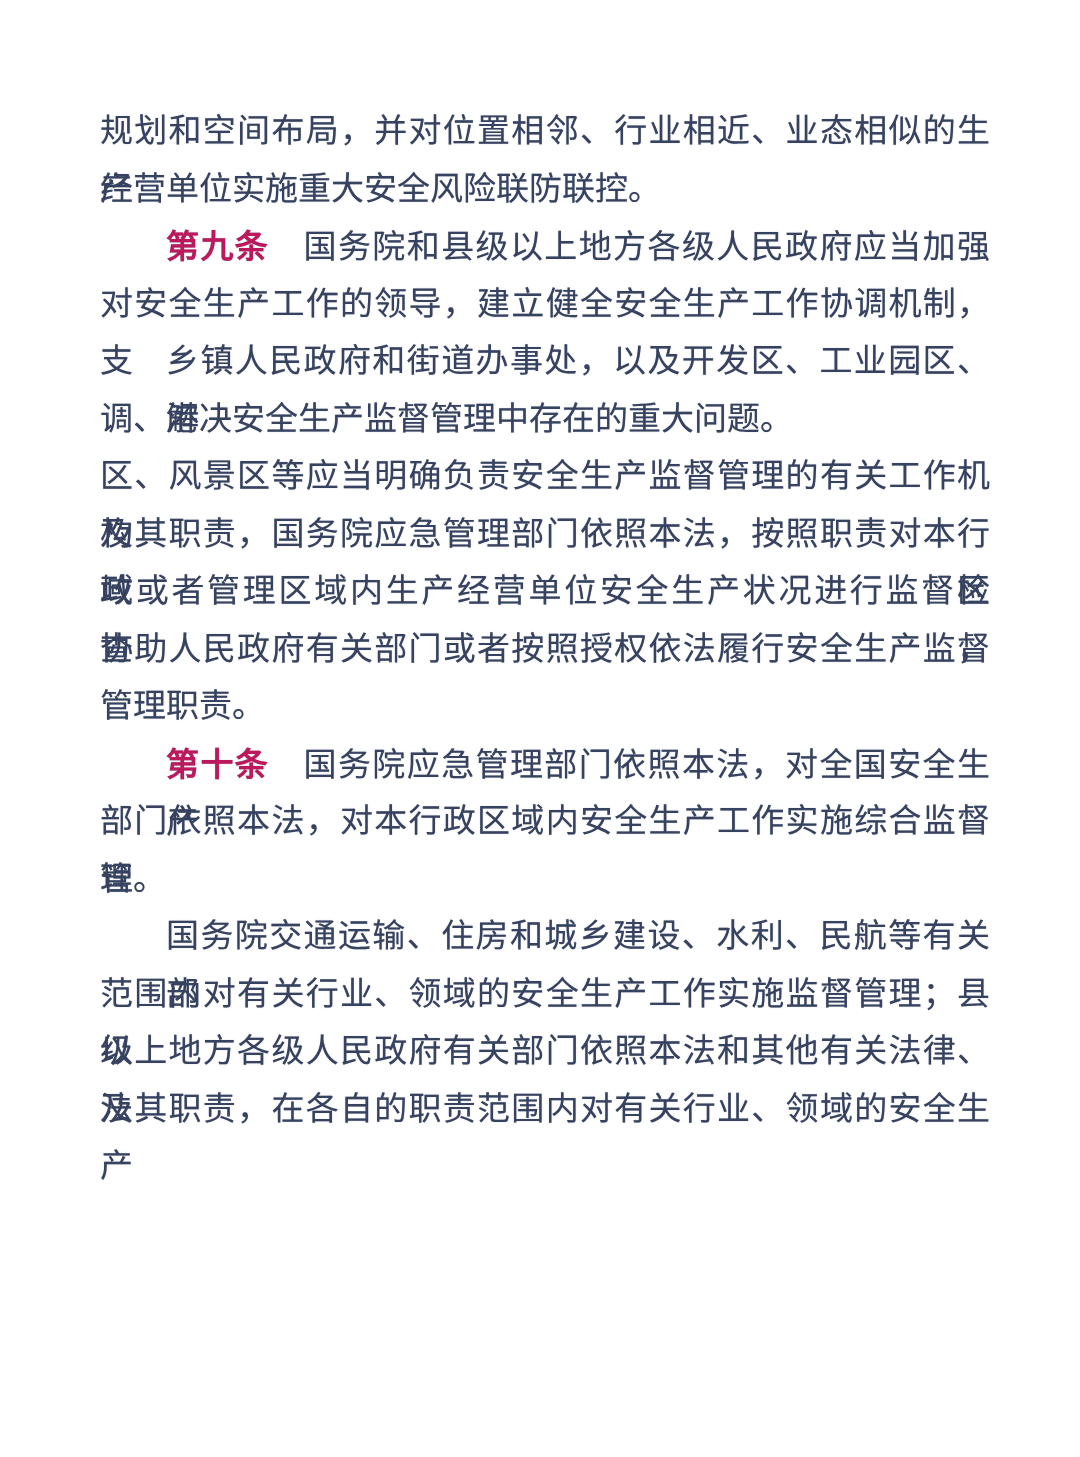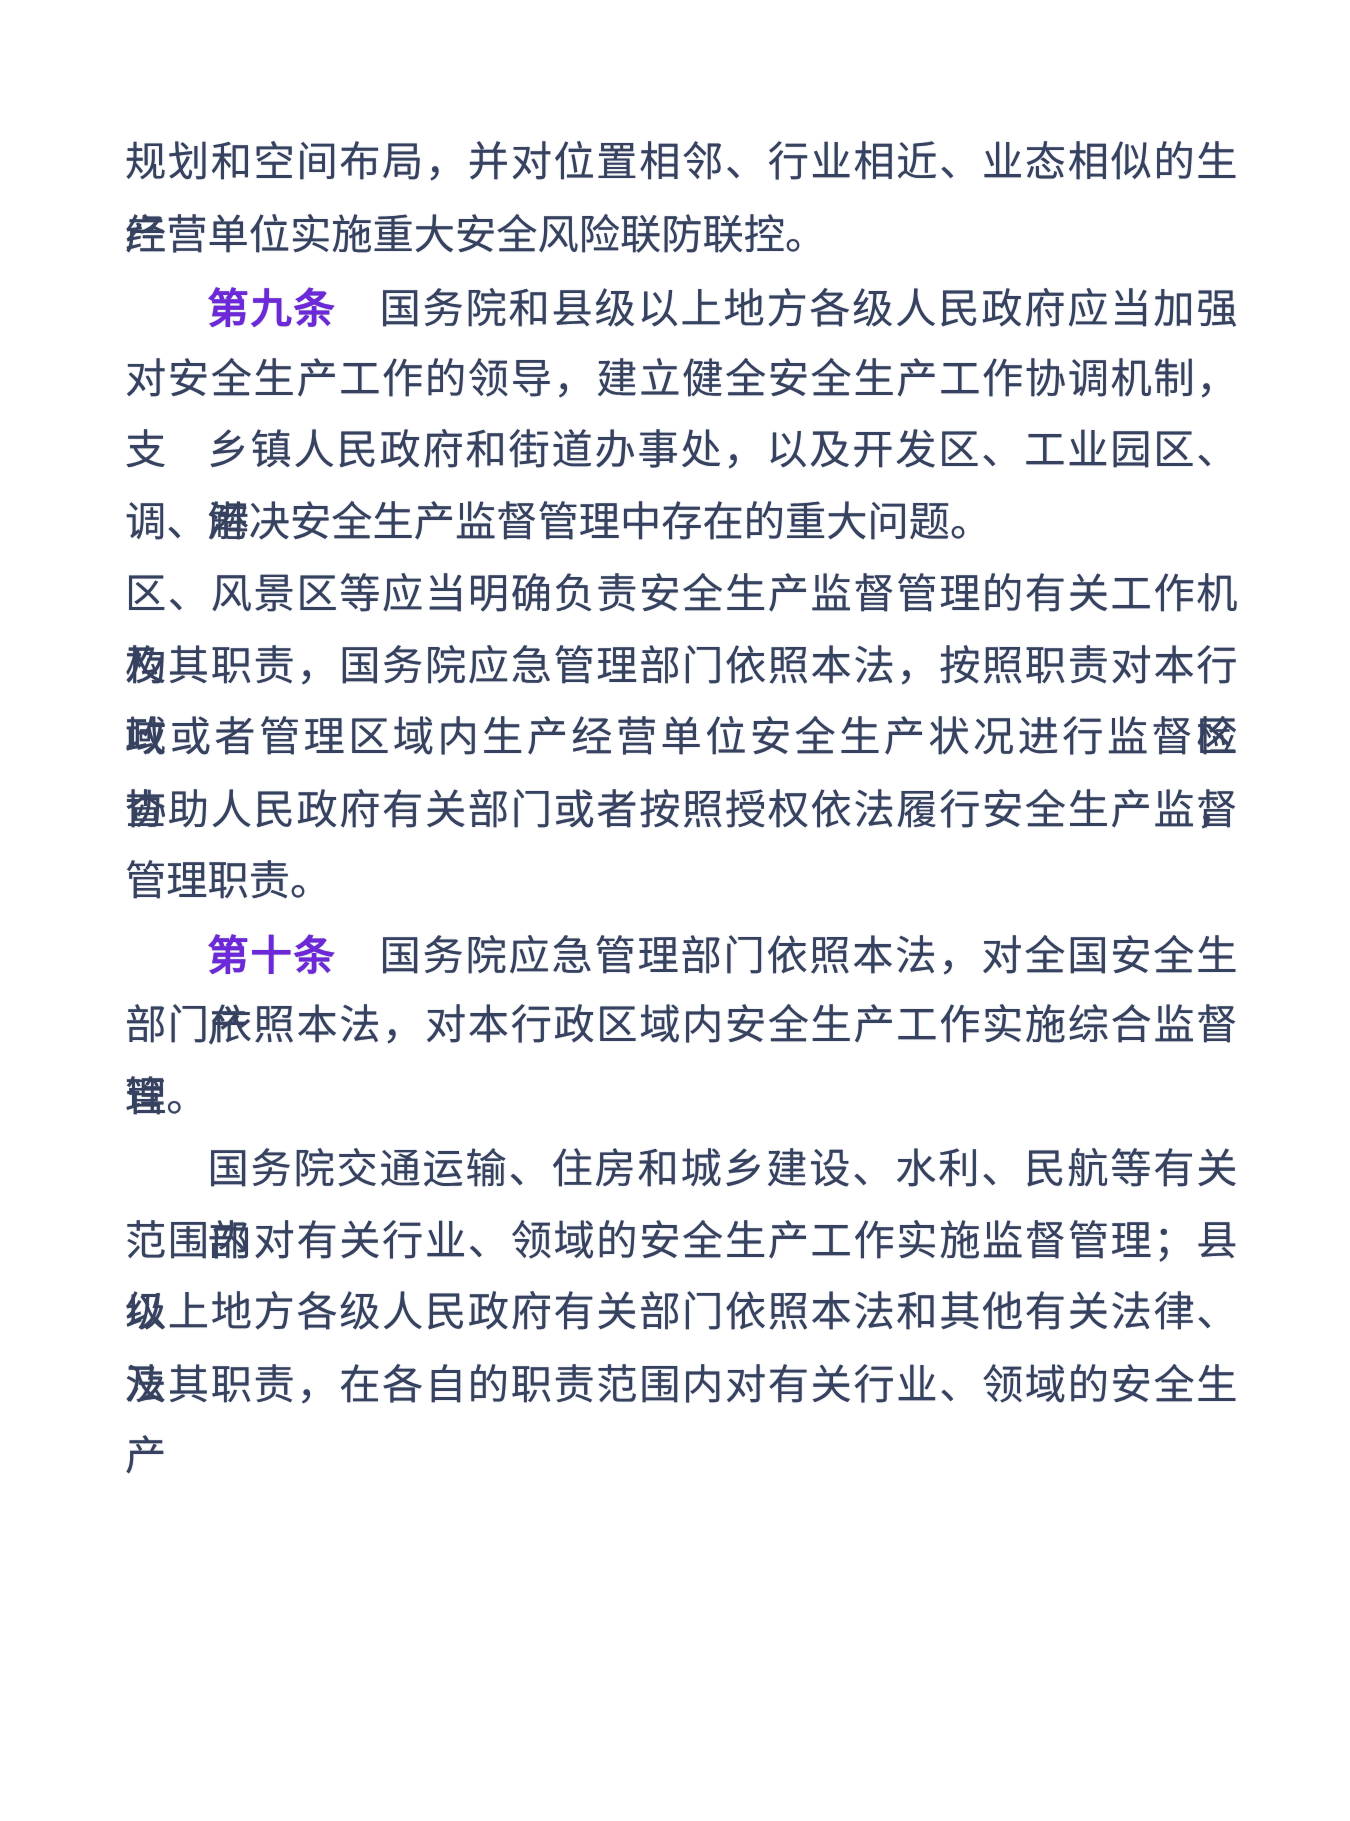--- a/index.html
+++ b/index.html
@@ -33,21 +33,21 @@
   .j {
     
     text-align-last: justify;
   }
   .indent {
     padding-left: 66px; 
   }
   .lbl {
     font-family: "Liberation Sans", "DejaVu Sans", sans-serif;
     font-weight: 700;
-    color: #6d28d9;
+    color: #be185d;
     text-shadow: 0 0 1px rgba(29, 43, 78, 0.5);
   }
 </style>
 </head>
 <body>
 
 <div class="page">
   <div>
 
     <div class="ln j">规划和空间布局，并对位置相邻、行业相近、业态相似的生产</div>

